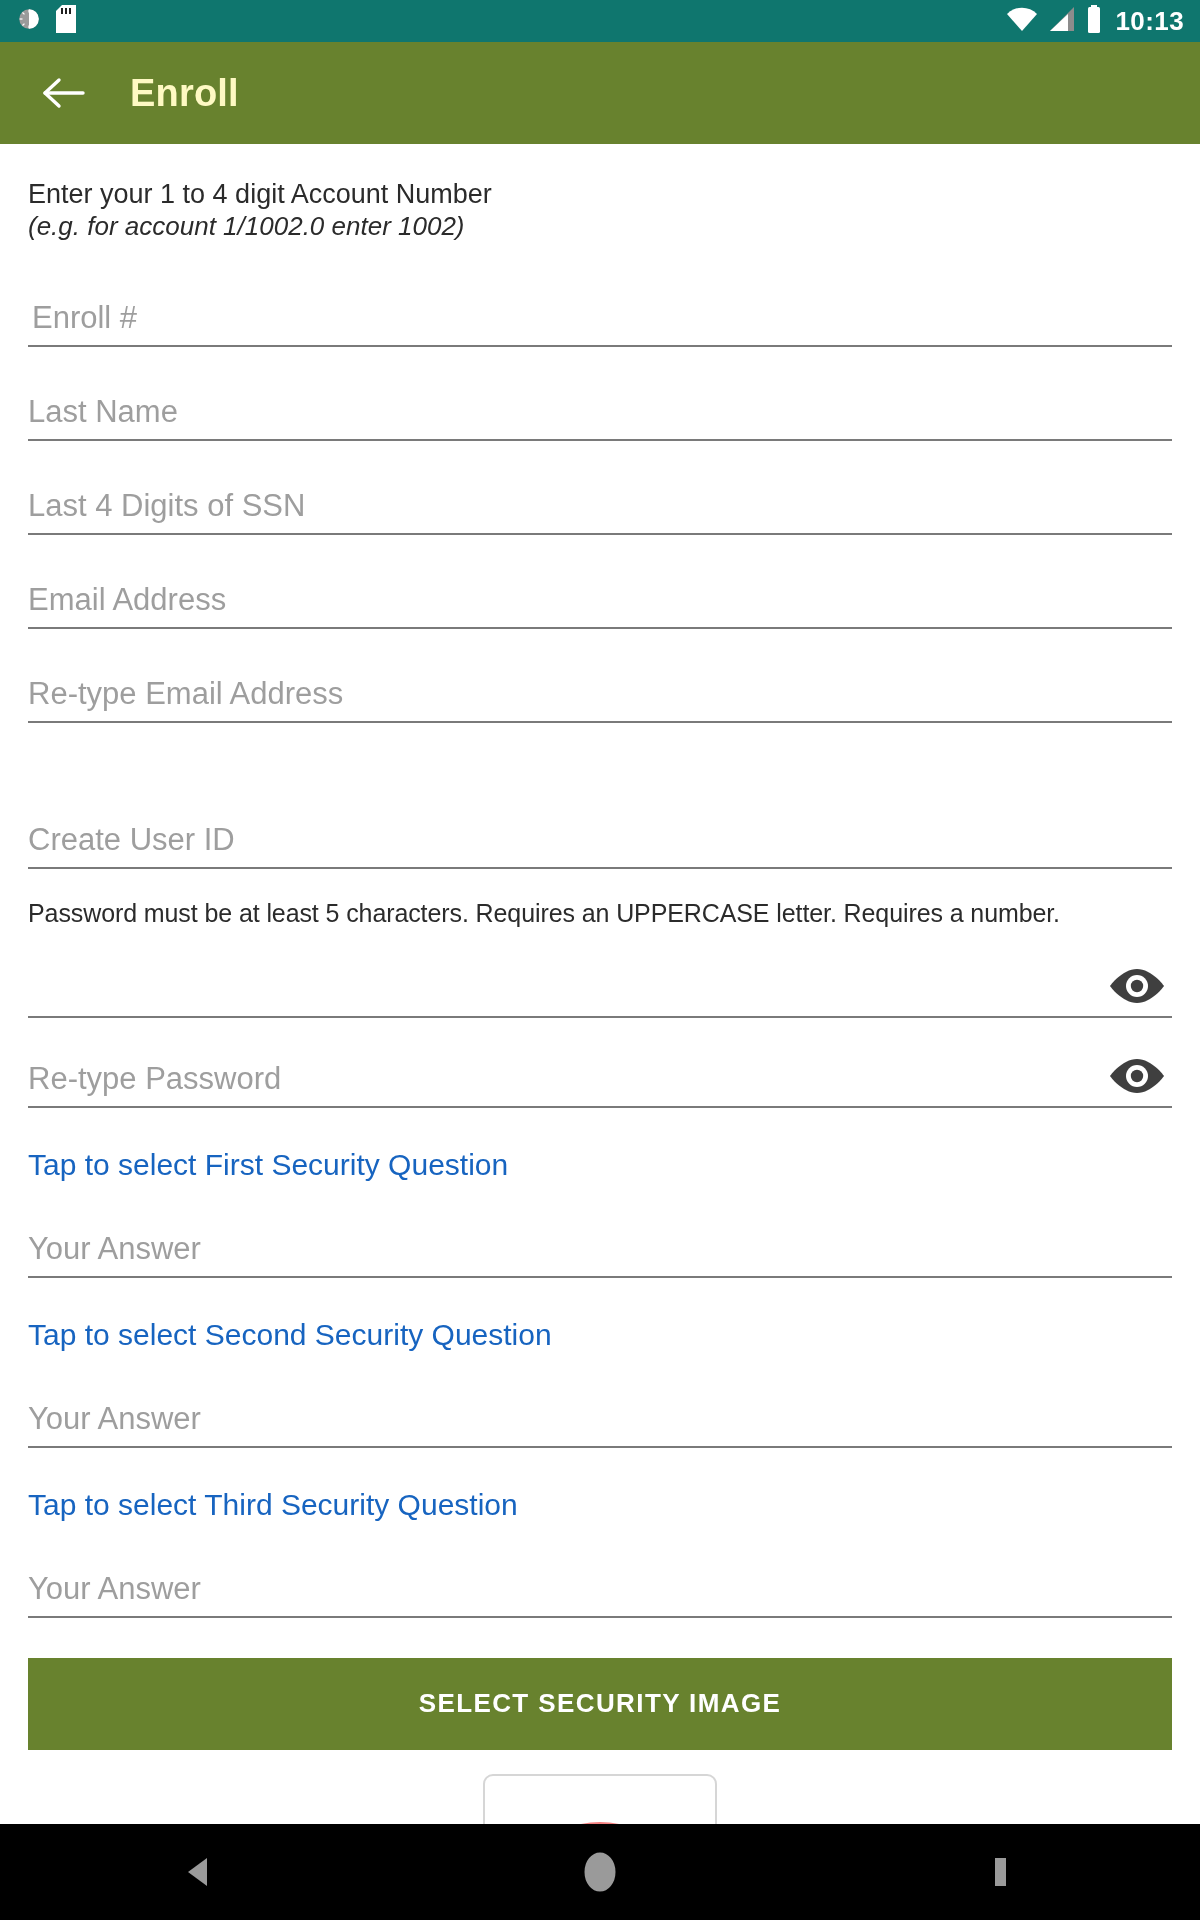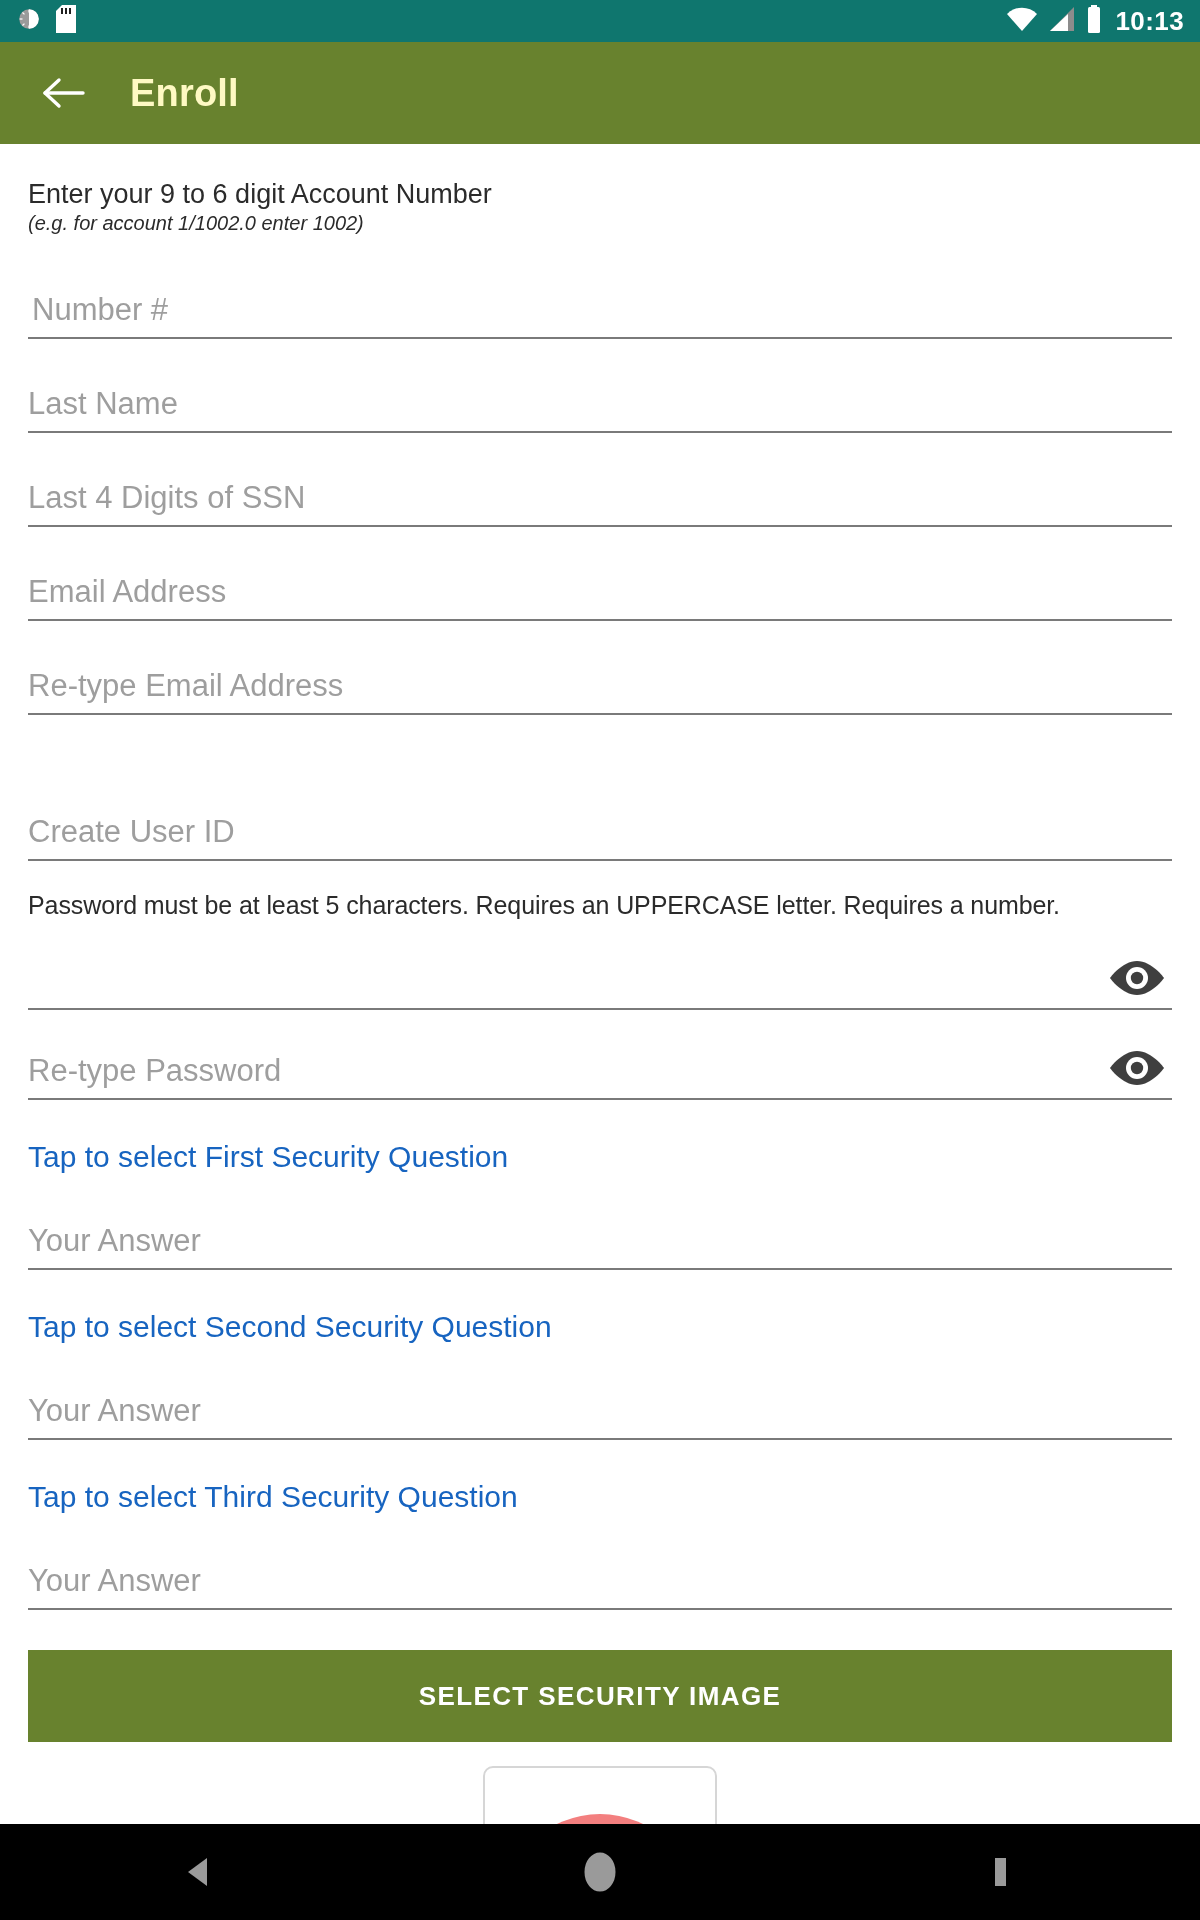--- a/index.html
+++ b/index.html
@@ -81,21 +81,21 @@
   }
 
   .intro {
     margin-top: 34px;
     color: #2b2b2b;
     font-size: 27px;
     line-height: 1.22;
   }
   .intro-sub {
     font-style: italic;
-    font-size: 20px;
+    font-size: 26px;
     color: #2b2b2b;
     line-height: 1.22;
   }
 
   
   .field {
     position: relative;
     height: 78px;
     margin-top: 16px;
     display: flex;
@@ -255,26 +255,26 @@
       <svg width="44" height="34" viewBox="0 0 44 34">
         <line x1="3" y1="17" x2="41" y2="17" stroke="#ffffff" stroke-width="3.4" stroke-linecap="round"></line>
         <polyline points="17,4 3,17 17,30" fill="none" stroke="#ffffff" stroke-width="3.4" stroke-linecap="round" stroke-linejoin="round"></polyline>
       </svg>
     </div>
     <div class="app-title">Enroll</div>
   </div>
 
   <div class="content">
 
-    <div class="intro">Enter your 9 to 6 digit Account Number</div>
+    <div class="intro">Enter your 1 to 4 digit Account Number</div>
     <div class="intro-sub">(e.g. for account 1/1002.0 enter 1002)</div>
 
     
     <div class="field first-field">
-      <span class="field-ph">Number #</span>
+      <span class="field-ph">Enroll #</span>
     </div>
 
     
     <div class="field">
       <span class="field-ph">Last Name</span>
     </div>
 
     
     <div class="field">
       <span class="field-ph">Last 4 Digits of SSN</span>

